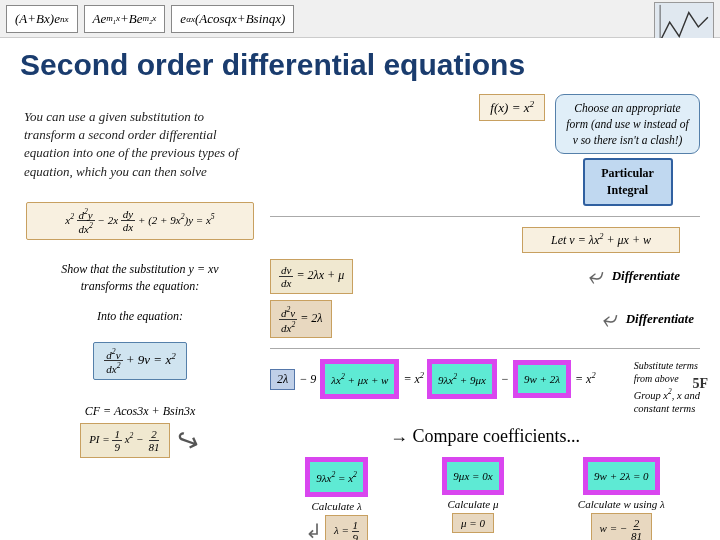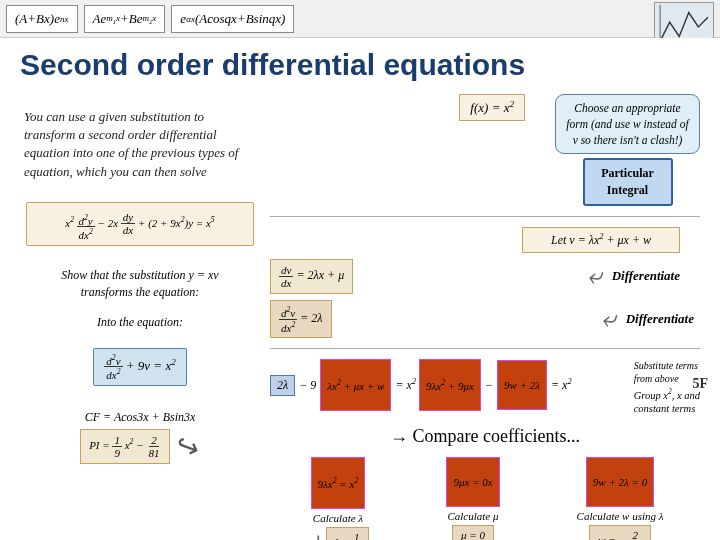--- a/index.html
+++ b/index.html
@@ -274,23 +274,23 @@
     .blue-highlight {
       background: #c0d0e8;
       border: 1px solid #5577aa;
       padding: 2px 6px;
       font-style: italic;
       font-size: 12px;
       display: inline-block;
     }
 
     .orange-eq {
-      background: #c2410c;
-      border: 1px solid #d946ef;
-      padding: 18px 6px;
+      background: #5eead4;
+      border: 5px solid #d946ef;
+      padding: 8px 6px;
       font-style: italic;
       font-size: 11px;
       display: inline-block;
     }
 
     .brace-label {
       font-size: 10px;
       font-style: italic;
       text-align: left;
       line-height: 1.3;
@@ -331,21 +331,21 @@
 
   <div class="content-area">
 
     <div class="left-col">
       <div class="left-text-box">You can use a given substitution to transform a second order differential equation into one of the previous types of equation, which you can then solve</div>
 
       <div class="equation-block">
         <div class="big-equation">
           <em>x</em><sup>2</sup><span style="font-size:10px;"> </span>
           <math-display>
-            <span style="display:inline-flex;flex-direction:column;align-items:center;font-size:11px;vertical-align:middle;margin-top:6px;">
+            <span style="display:inline-flex;flex-direction:column;align-items:center;font-size:11px;vertical-align:middle;">
               <span style="border-bottom:1px solid #333;padding:0 2px;"><em>d</em><sup>2</sup><em>y</em></span>
               <span style="padding:0 2px;"><em>dx</em><sup>2</sup></span>
             </span>
           </math-display>
           − 2<em>x</em>
           <span style="display:inline-flex;flex-direction:column;align-items:center;font-size:11px;vertical-align:middle;">
             <span style="border-bottom:1px solid #333;padding:0 2px;"><em>dy</em></span>
             <span style="padding:0 2px;"><em>dx</em></span>
           </span>
           + (2 + 9<em>x</em><sup>2</sup>)<em>y</em> = <em>x</em><sup>5</sup>
@@ -388,21 +388,21 @@
             </span>
           </div>
 
           <div style="font-size:28px;color:#555;transform:scaleX(-1) rotate(-20deg);">↩</div>
         </div>
       </div>
     </div>
 
     <div class="right-col">
 
-      <div style="display:flex;justify-content:space-between;align-items:flex-start;gap:20px;font-family:Liberation Serif, serif;">
+      <div style="display:flex;justify-content:space-between;align-items:flex-start;gap:0;font-family:Liberation Serif, serif;">
         <div style="flex:1;"></div>
         <div style="display:flex;flex-direction:column;align-items:flex-end;gap:6px;flex:2;">
           <div class="fx-box">
             <em>f</em>(<em>x</em>) = <em>x</em><sup>2</sup>
           </div>
         </div>
         <div style="display:flex;flex-direction:column;align-items:center;gap:4px;">
           <div class="choose-box">
             <em>Choose an appropriate form (and use w instead of v so there isn't a clash!)</em>
           </div>

